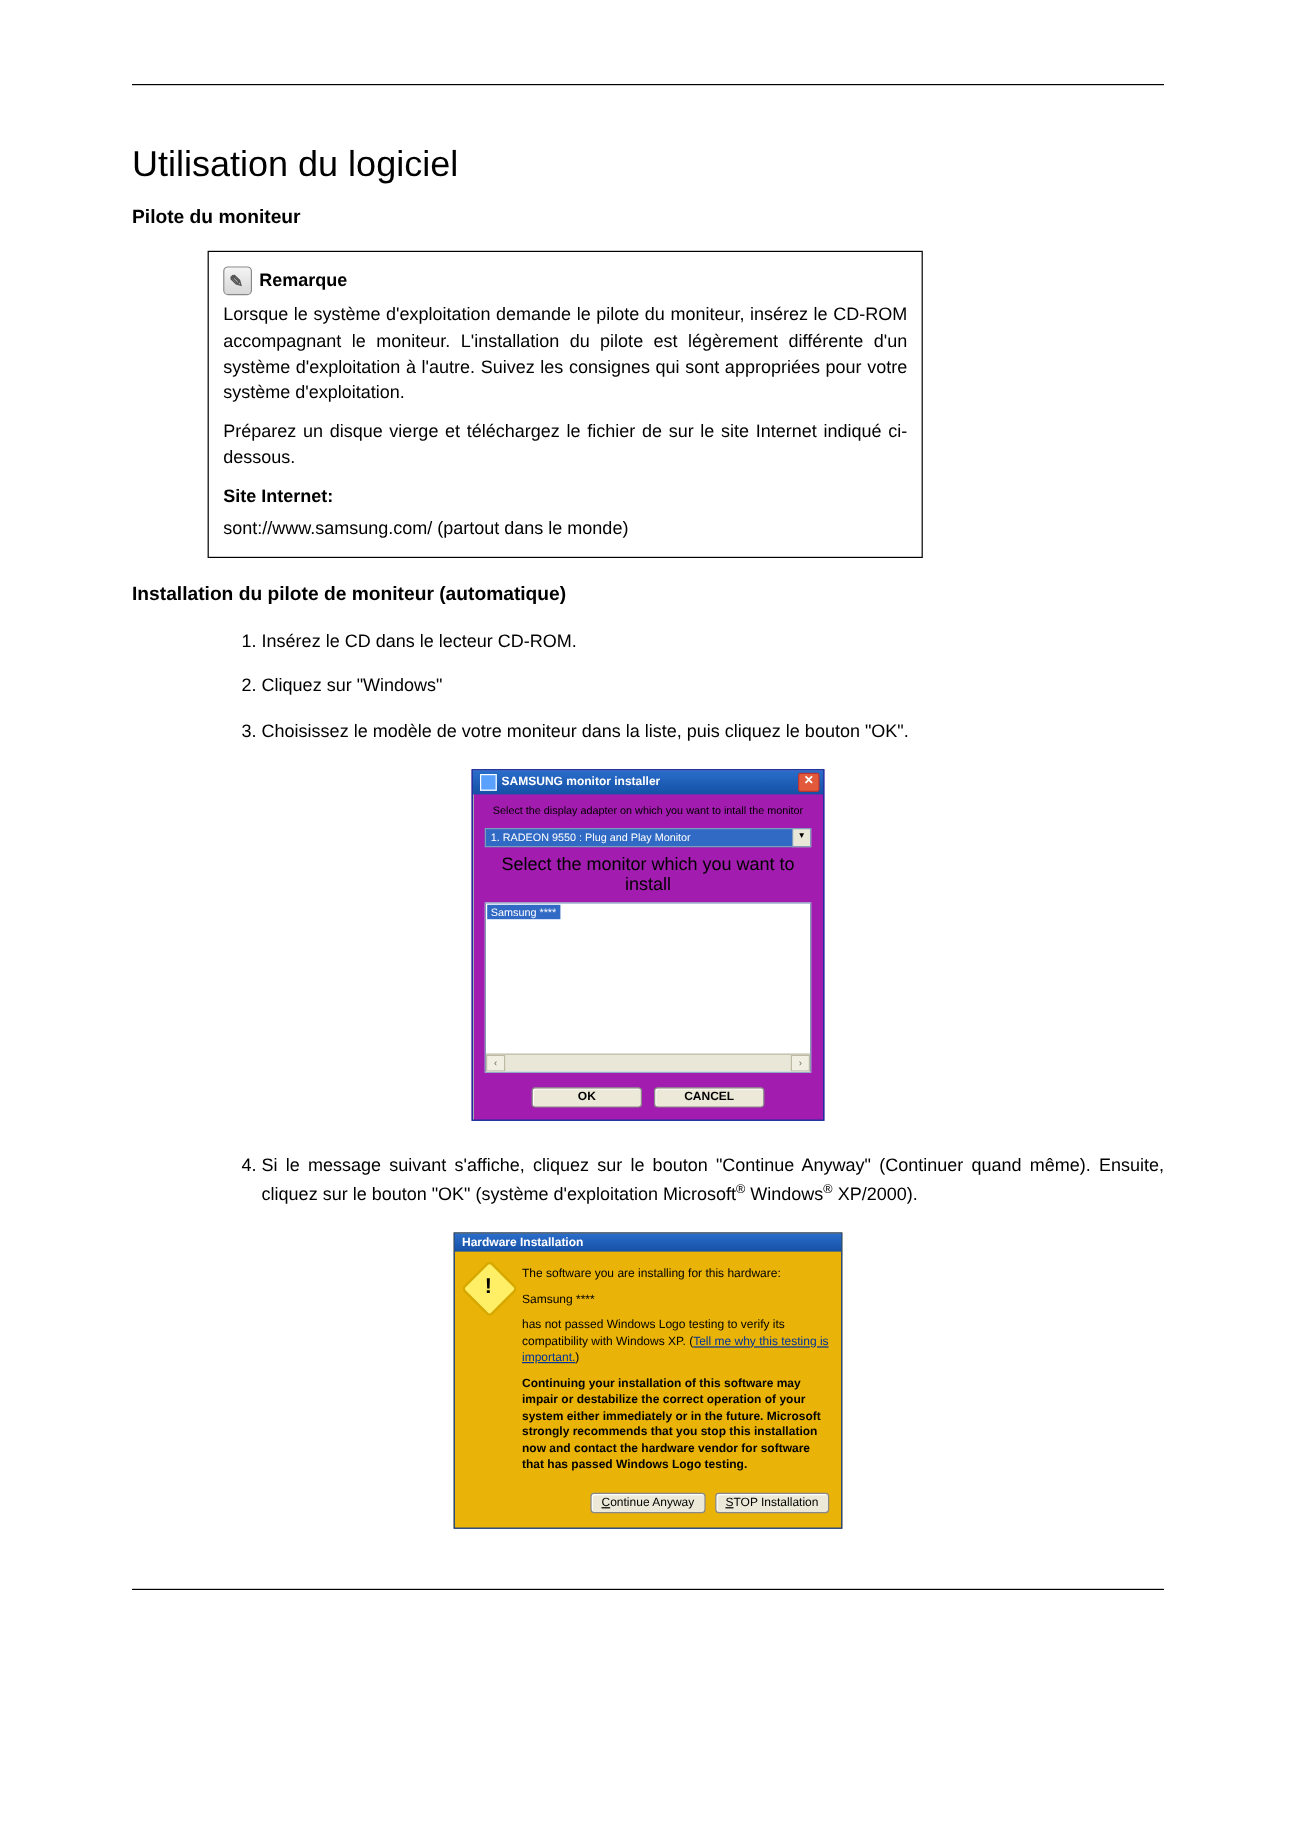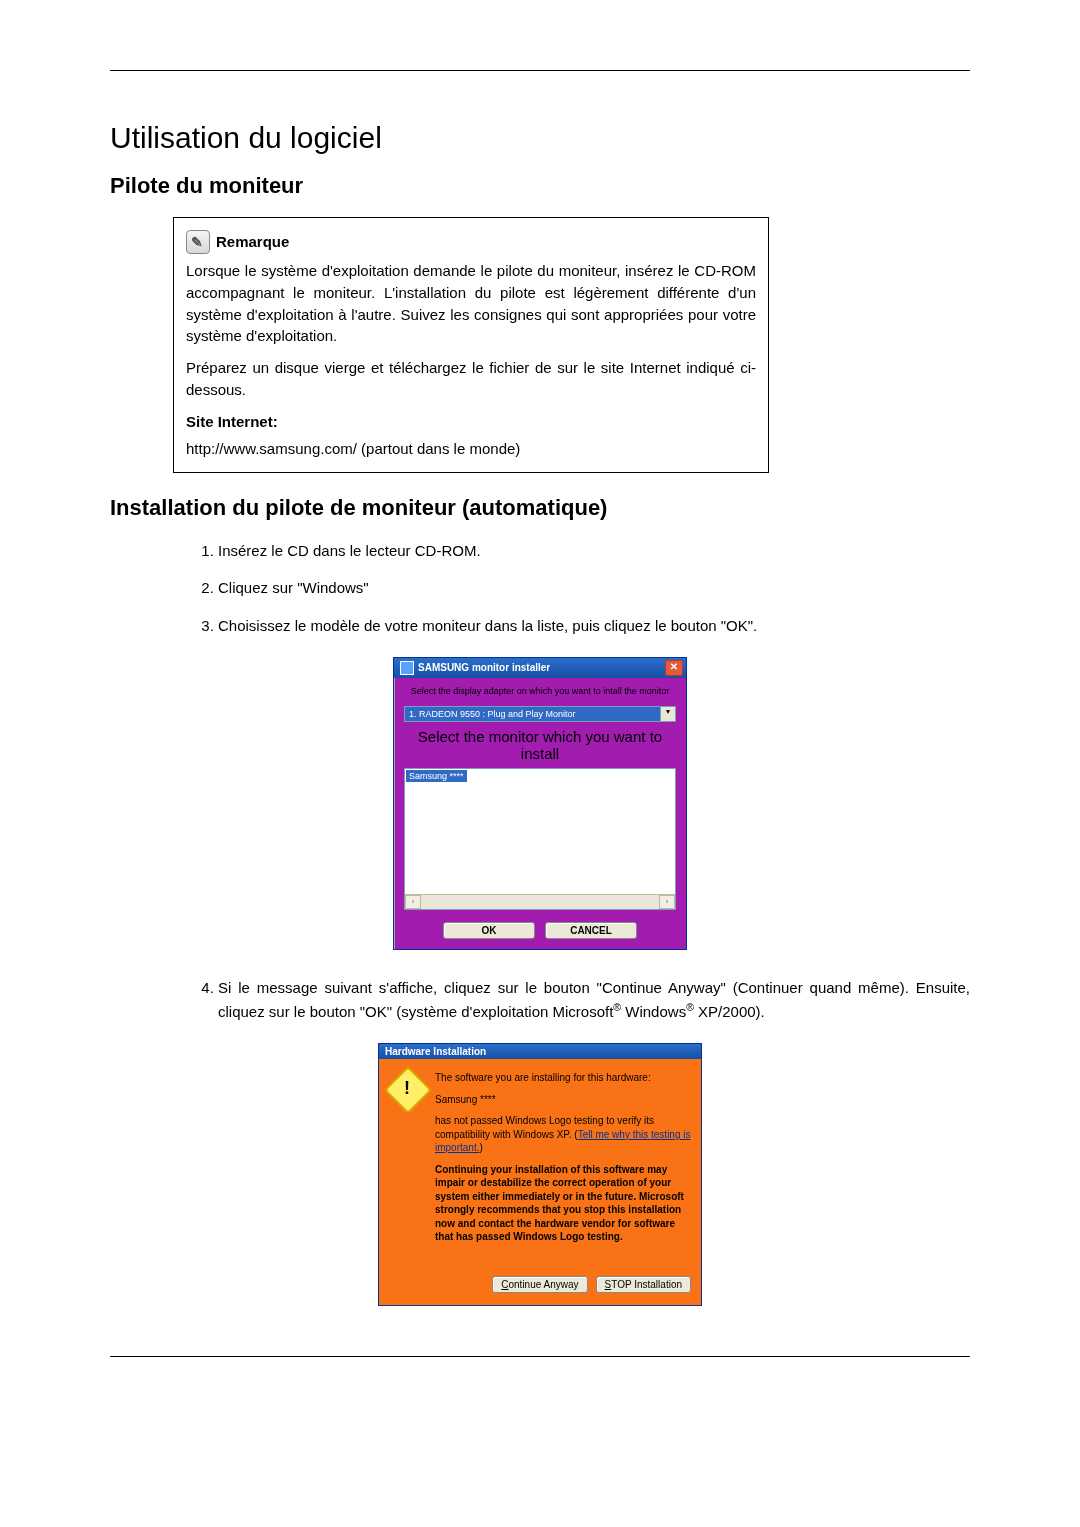--- a/index.html
+++ b/index.html
@@ -23,21 +23,21 @@
   }
   .bottom-rule {
     margin: 50px 0 0 0;
   }
   h1.main-title {
     font-size: 30px;
     font-weight: normal;
     margin: 0 0 18px 0;
   }
   h2.section-title {
-    font-size: 22px;
+    font-size: 16px;
     font-weight: bold;
     margin: 14px 0 18px 0;
   }
   .note-box {
     border: 1px solid #000;
     width: 570px;
     margin-left: 63px;
     padding: 12px 12px 12px 12px;
     font-size: 15px;
     line-height: 1.45;
@@ -145,38 +145,38 @@
     display: flex; justify-content: center; gap: 10px; margin-top: 12px; font-weight: bold;
   }
   .win-btn {
     min-width: 70px; padding: 2px 10px; font-size: 10px;
     background: #ece9d8; border: 1px solid #888; border-radius: 3px;
     box-shadow: inset 1px 1px 0 #fff;
     text-align: center;
   }
   
   .dlg-hw {
-    width: 322px; border: 1px solid #003399; background: #f97316; font-size: 10px;
+    width: 322px; border: 1px solid #003399; background: #eab308; font-size: 10px;
   }
   .dlg-hw .hw-body { padding: 12px 10px; }
   .hw-row { display: flex; gap: 10px; }
   .hw-icon {
     width: 30px; height: 30px; flex: 0 0 30px;
     background: #ffef66; border: 2px solid #d6a800; border-radius: 4px;
     position: relative; transform: rotate(45deg);
     margin-top: 2px; margin-left: 2px;
   }
   .hw-icon span {
     position: absolute; top: 4px; left: 10px; transform: rotate(-45deg);
     font-weight: bold; color: #000; font-size: 18px;
   }
   .hw-text { flex: 1; font-size: 10px; line-height: 1.35; }
   .hw-text p { margin: 0 0 8px 0; }
   .hw-link { color: #003399; text-decoration: underline; }
-  .hw-btnrow { display: flex; justify-content: flex-end; gap: 8px; margin-top: 24px; }
+  .hw-btnrow { display: flex; justify-content: flex-end; gap: 8px; margin-top: 8px; }
   .hw-btn {
     padding: 2px 8px; font-size: 10px; background: #ece9d8;
     border: 1px solid #888; border-radius: 3px; box-shadow: inset 1px 1px 0 #fff;
   }
   sup { font-size: 0.7em; }
 </style>
 </head>
 <body>
 
 <div class="page">
@@ -187,21 +187,21 @@
   <h2 class="section-title">Pilote du moniteur</h2>
 
   <div class="note-box">
     <div class="note-head">
       <span class="note-icon"></span>
       <span>Remarque</span>
     </div>
     <p>Lorsque le système d'exploitation demande le pilote du moniteur, insérez le CD-ROM accompagnant le moniteur. L'installation du pilote est légèrement différente d'un système d'exploitation à l'autre. Suivez les consignes qui sont appropriées pour votre système d'exploitation.</p>
     <p>Préparez un disque vierge et téléchargez le fichier de sur le site Internet indiqué ci-dessous.</p>
     <p style="margin-bottom:6px;"><span class="label">Site Internet:</span></p>
-    <p style="margin:0;">http://www.samsung.com/ (partout dans le monde)</p>
+    <p style="margin:0;">sont://www.samsung.com/ (partout dans le monde)</p>
   </div>
 
   <h2 class="section-title" style="margin-top:22px;">Installation du pilote de moniteur (automatique)</h2>
 
   <ol class="steps">
     <li>Insérez le CD dans le lecteur CD-ROM.</li>
     <li>Cliquez sur "Windows"</li>
     <li>Choisissez le modèle de votre moniteur dans la liste, puis cliquez le bouton "OK".</li>
   </ol>
 

